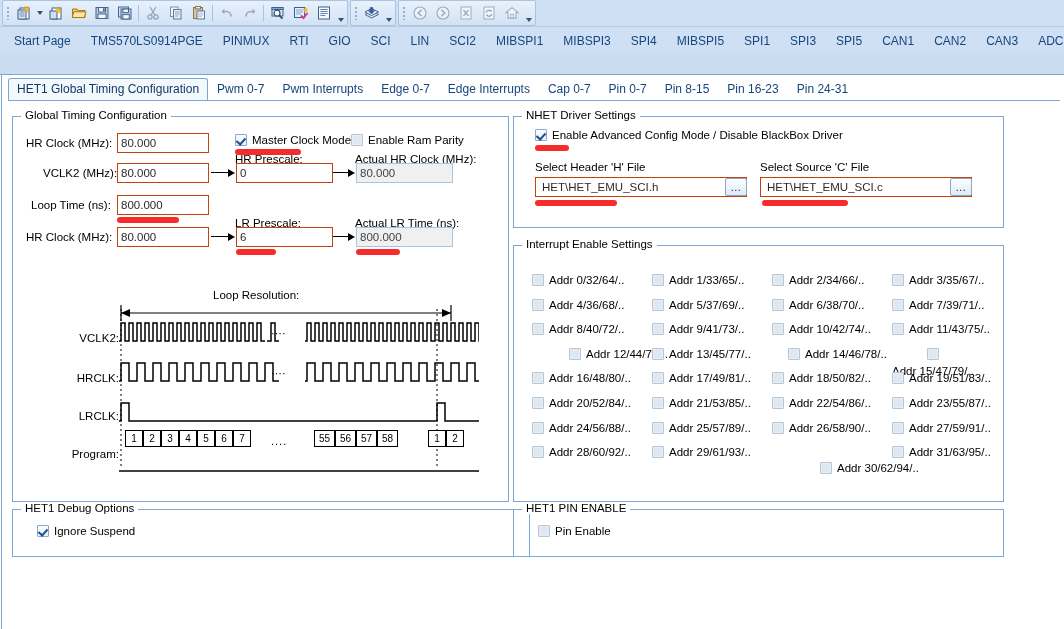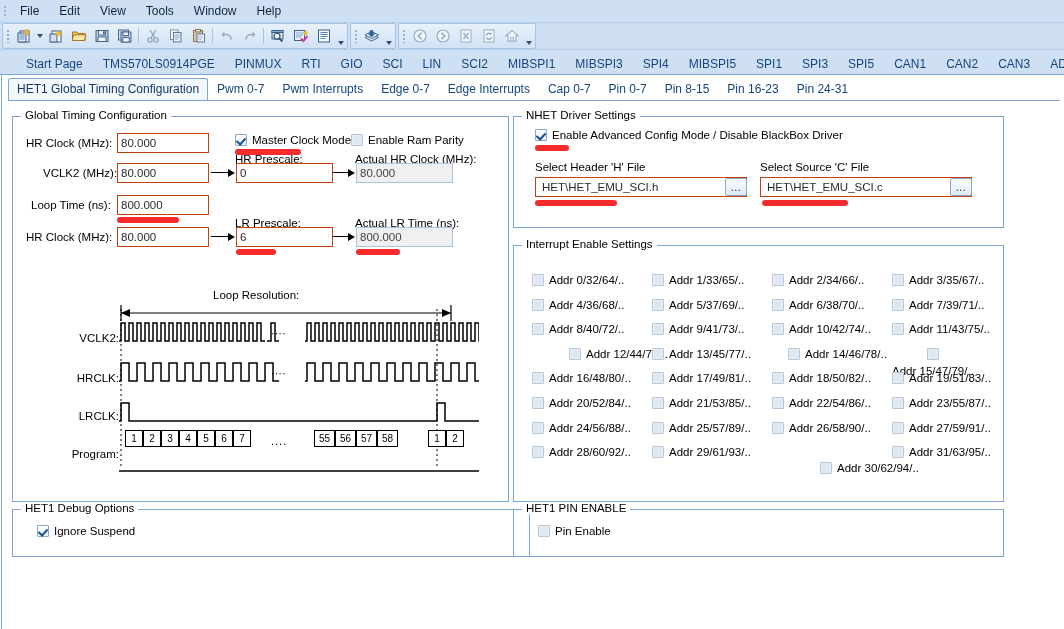--- a/index.html
+++ b/index.html
@@ -38,21 +38,21 @@
   .tbsep{width:1px;height:16px;background:#a8c4e0;margin:0 2px;}
   .tbarrow{width:11px;height:20px;display:flex;align-items:flex-end;justify-content:center;padding-bottom:2px;}
   .tbarrow::after{content:"";border-left:3px solid transparent;border-right:3px solid transparent;
     border-top:4px solid #33506f;}
   .tbsplit{width:9px;height:20px;display:flex;align-items:center;justify-content:center;}
   .tbsplit::after{content:"";border-left:3px solid transparent;border-right:3px solid transparent;
     border-top:4px solid #33506f;}
 
   
   .doctabs{height:26px;background:#cfe0f5;display:flex;align-items:flex-end;
-    padding-left:16px;overflow:hidden;}
+    padding-left:4px;overflow:hidden;}
   .dtab{font-size:12px;color:#15467e;padding:4px 9px 5px;white-space:nowrap;
     border:1px solid transparent;border-bottom:none;border-radius:4px 4px 0 0;line-height:14px;}
 
   
   .page{position:absolute;left:0;top:74px;width:1064px;height:555px;background:#ffffff;
     border-top:1px solid #7ba7d7;}
   .leftrail{position:absolute;left:0;top:0;width:4px;height:555px;
     background:linear-gradient(to right,#ffffff 0 1px,#7ba7d7 1px 2px,#ffffff 2px 4px);}
 
   
@@ -109,31 +109,20 @@
   .dlabel{position:absolute;font-size:11.5px;color:#000;text-align:right;white-space:nowrap;}
   .progcell{position:absolute;box-sizing:border-box;border:1px solid #000;background:#fff;
     font-size:10px;text-align:center;line-height:15px;height:17px;color:#000;}
   .dots4{position:absolute;font-size:11px;letter-spacing:1px;color:#000;}
 </style>
 </head>
 <body>
 
 <div class="app">
 
-  <div class="menubar">
-    <span class="gripdots">
-        <i></i>
-      </span>
-    <span class="menuitem">File</span>
-    <span class="menuitem">Edit</span>
-    <span class="menuitem">View</span>
-    <span class="menuitem">Tools</span>
-    <span class="menuitem">Window</span>
-    <span class="menuitem">Help</span>
-  </div>
 
   <div class="toolbars">
 
     <div class="tbgroup">
       <span class="tbgrip">
           <i></i>
         </span>
 
       <span class="tbtn">
         <svg width="16" height="16" viewBox="0 0 16 16">

